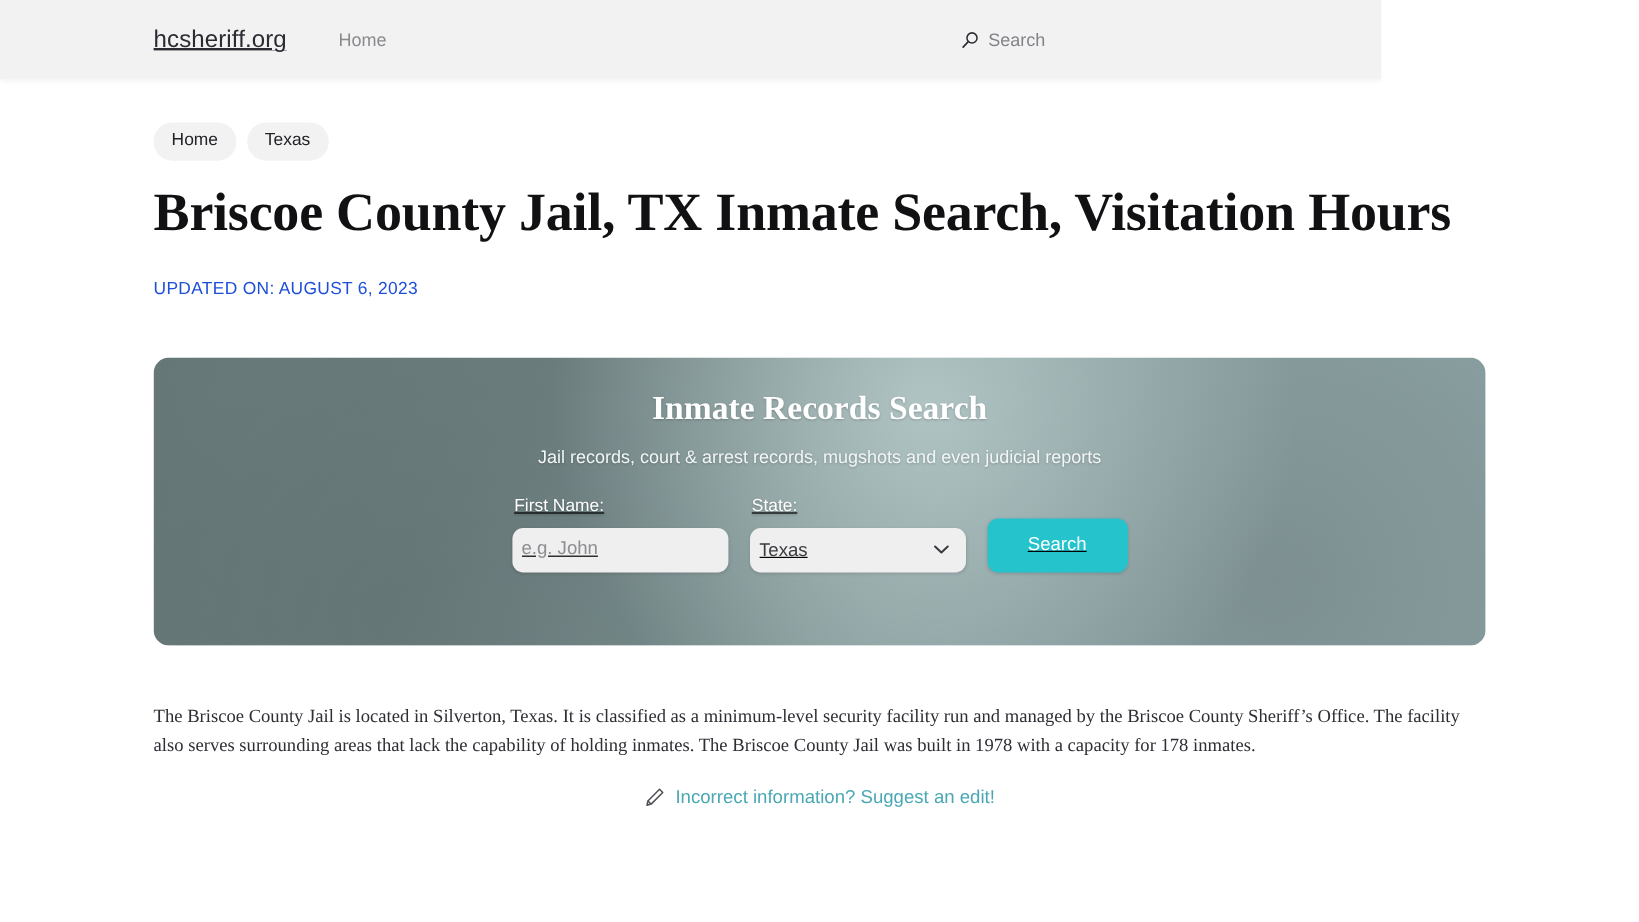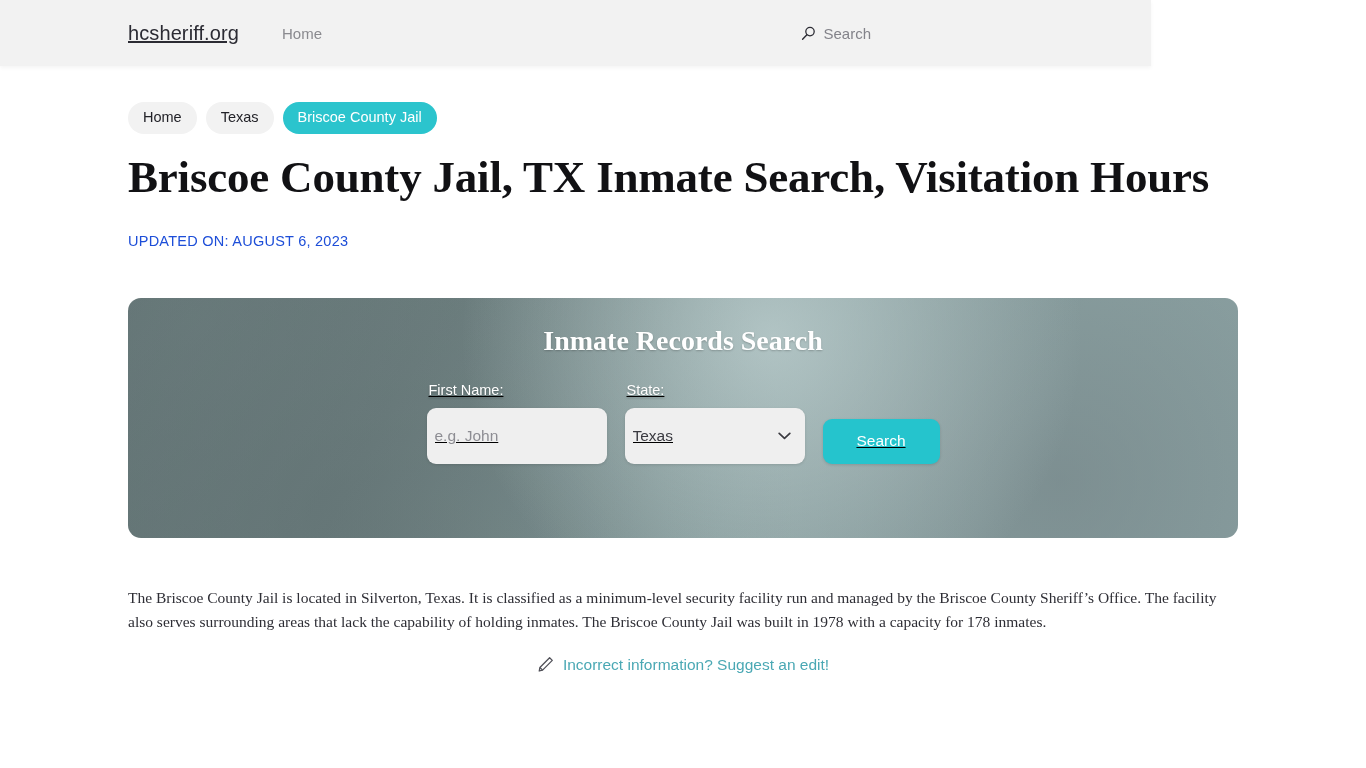--- a/index.html
+++ b/index.html
@@ -161,21 +161,21 @@
     font-size: 14.5px;
     color: #ffffff;
     margin-bottom: 10px;
     text-shadow: 0 1px 2px rgba(0,0,0,0.25);
     padding-left: 2px;
   }
   .text-input,
   .state-select {
     display: block;
     width: 180px;
-    height: 56px;
+    height: 37px;
     border: 0;
     border-radius: 9px;
     background: #efefef;
     font-family: "Liberation Sans", sans-serif;
     font-size: 15.5px;
     color: #3a3a40;
     padding: 0 8px;
     outline: none;
     box-shadow: 0 1px 3px rgba(0,0,0,0.12);
   }
@@ -251,30 +251,30 @@
       <span class="search-label">Search</span>
     </div>
   </div>
 </header>
 
 <main class="page">
 
   <nav class="breadcrumb">
     <a class="crumb" href="#">Home</a>
     <a class="crumb" href="#">Texas</a>
-    <a class="crumb current" href="#">Briscoe County Jail</a>
   </nav>
 
   <h1 class="page-title">Briscoe County Jail, TX Inmate Search, Visitation Hours</h1>
 
   <div class="updated">UPDATED ON: AUGUST 6, 2023</div>
 
   <section class="search-panel">
     <div class="panel-content">
       <h2 class="panel-title">Inmate Records Search</h2>
+      <div class="panel-sub">Jail records, court &amp; arrest records, mugshots and even judicial reports</div>
 
       <form class="form-row">
 
         <div class="field">
           <label class="field-label">First Name:</label>
           <input class="text-input" type="text" placeholder="e.g. John" style="">
         </div>
 
 
         <div class="field">

